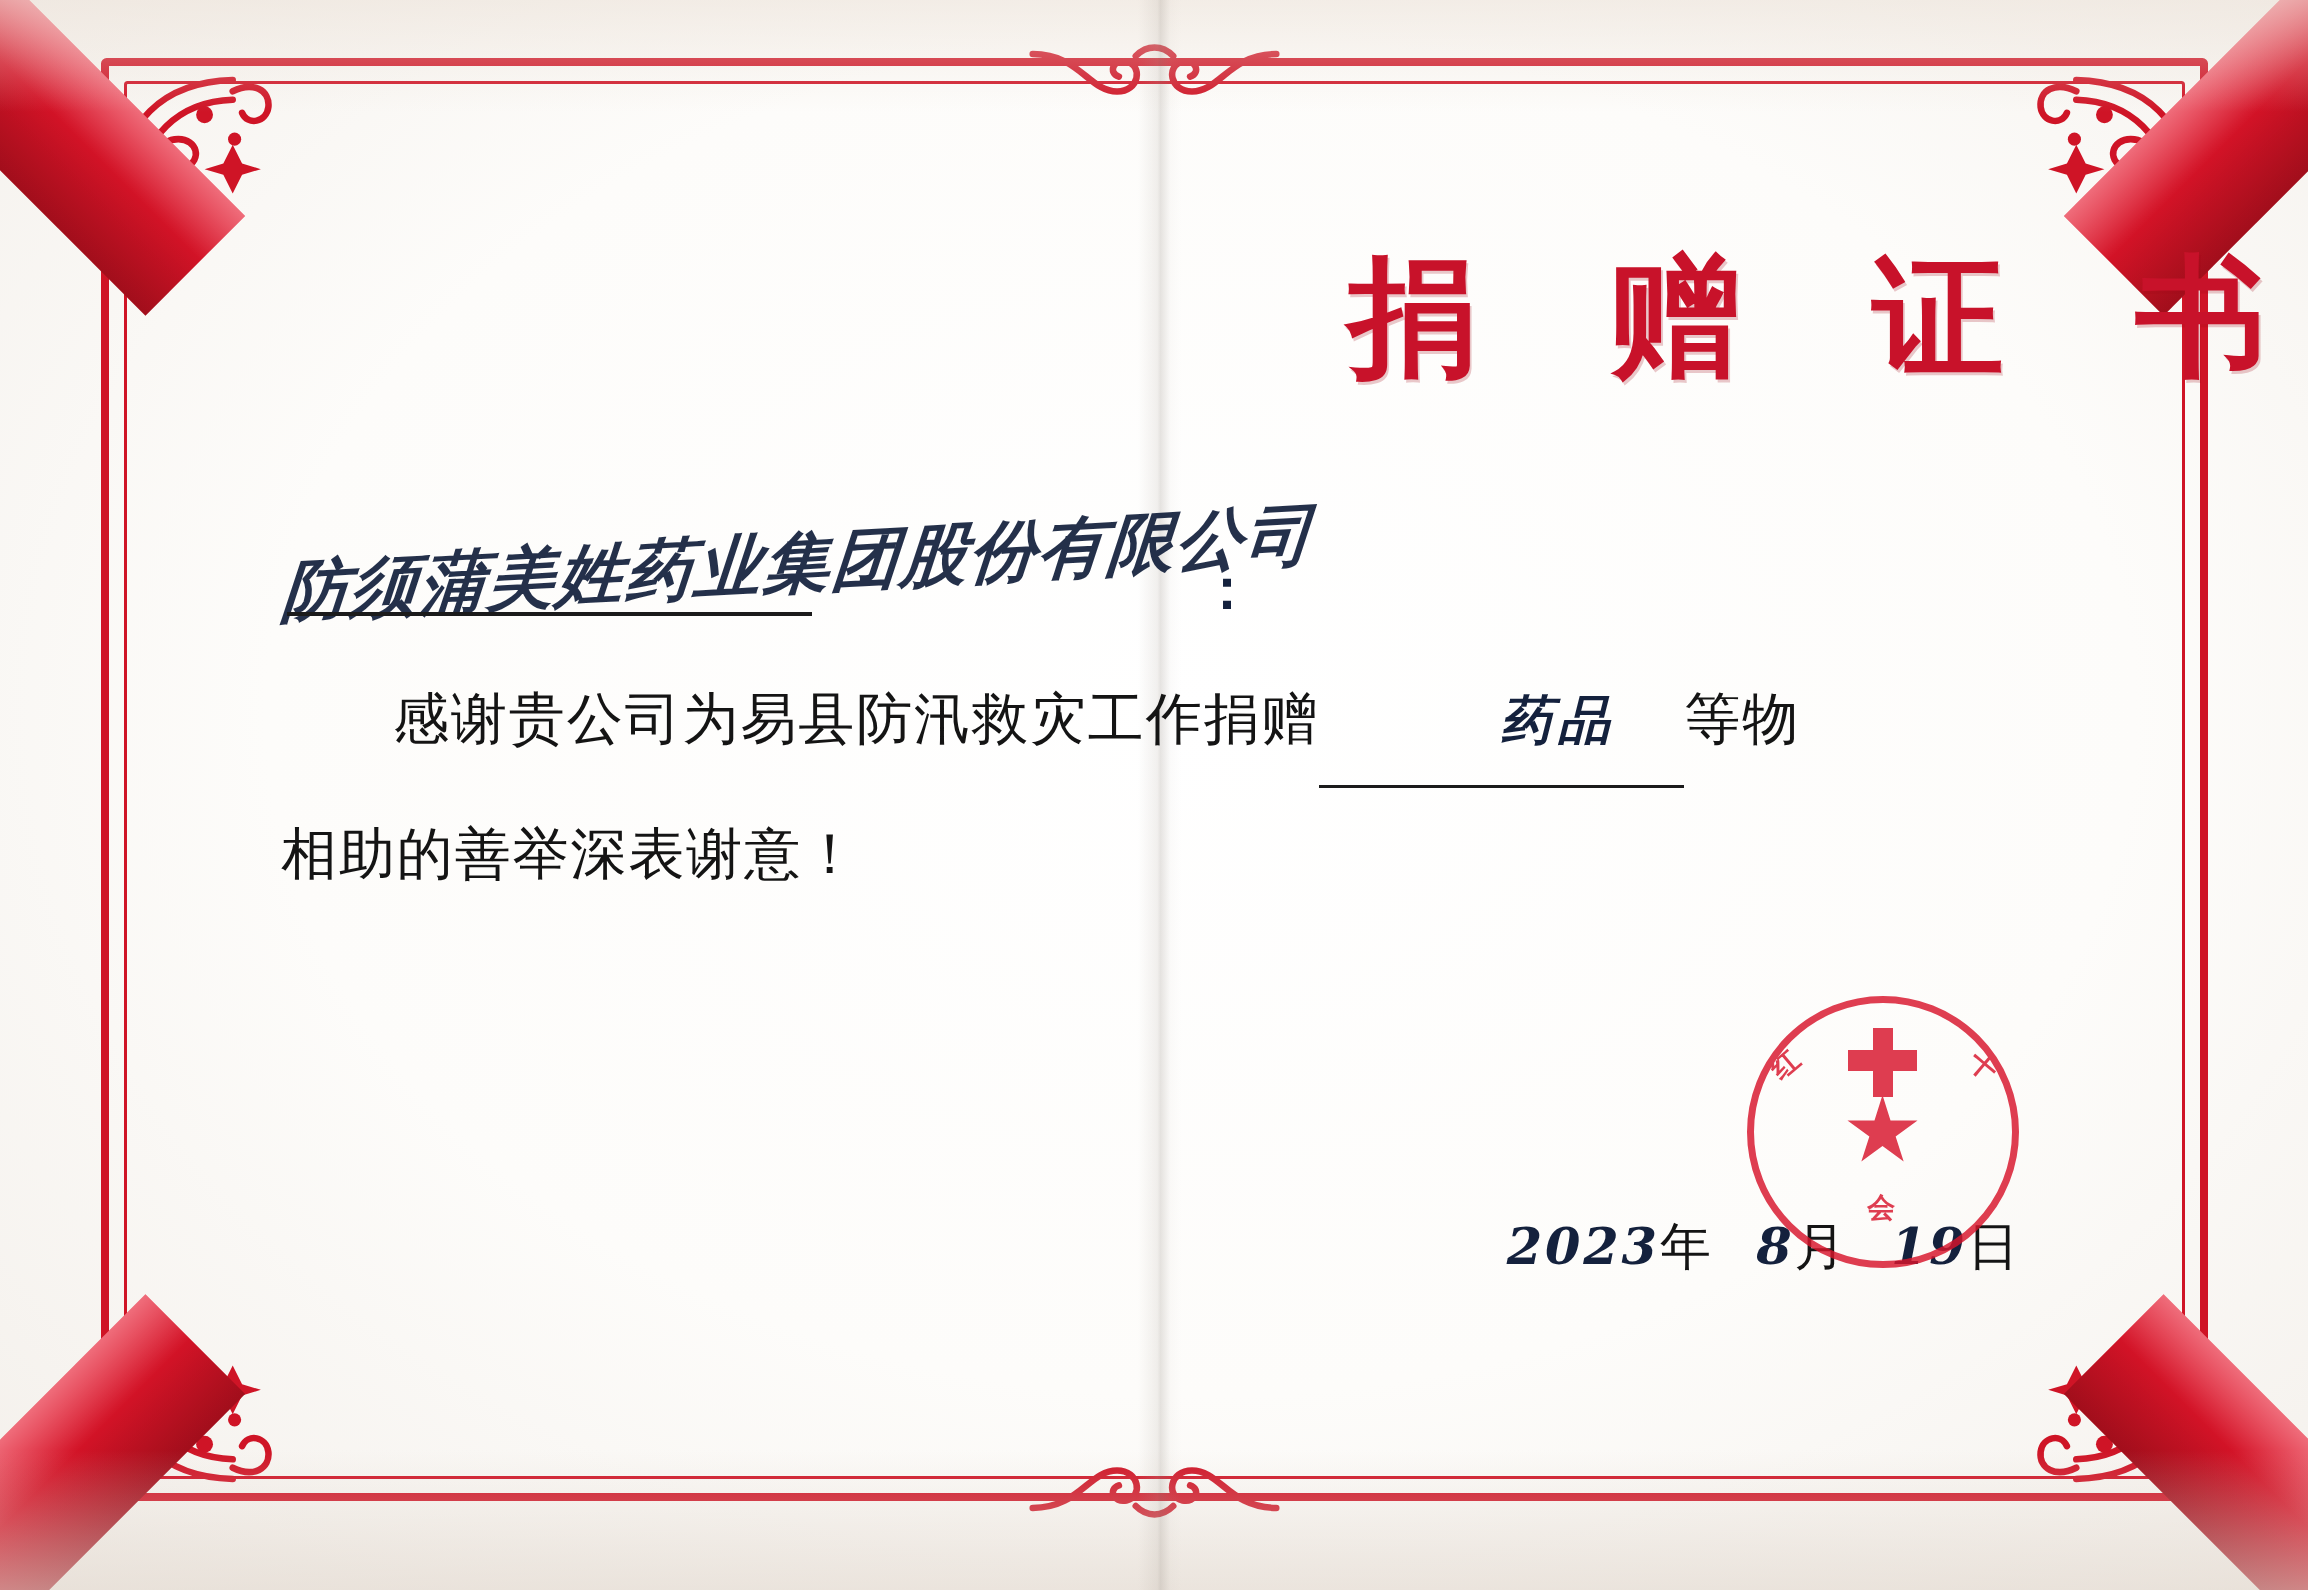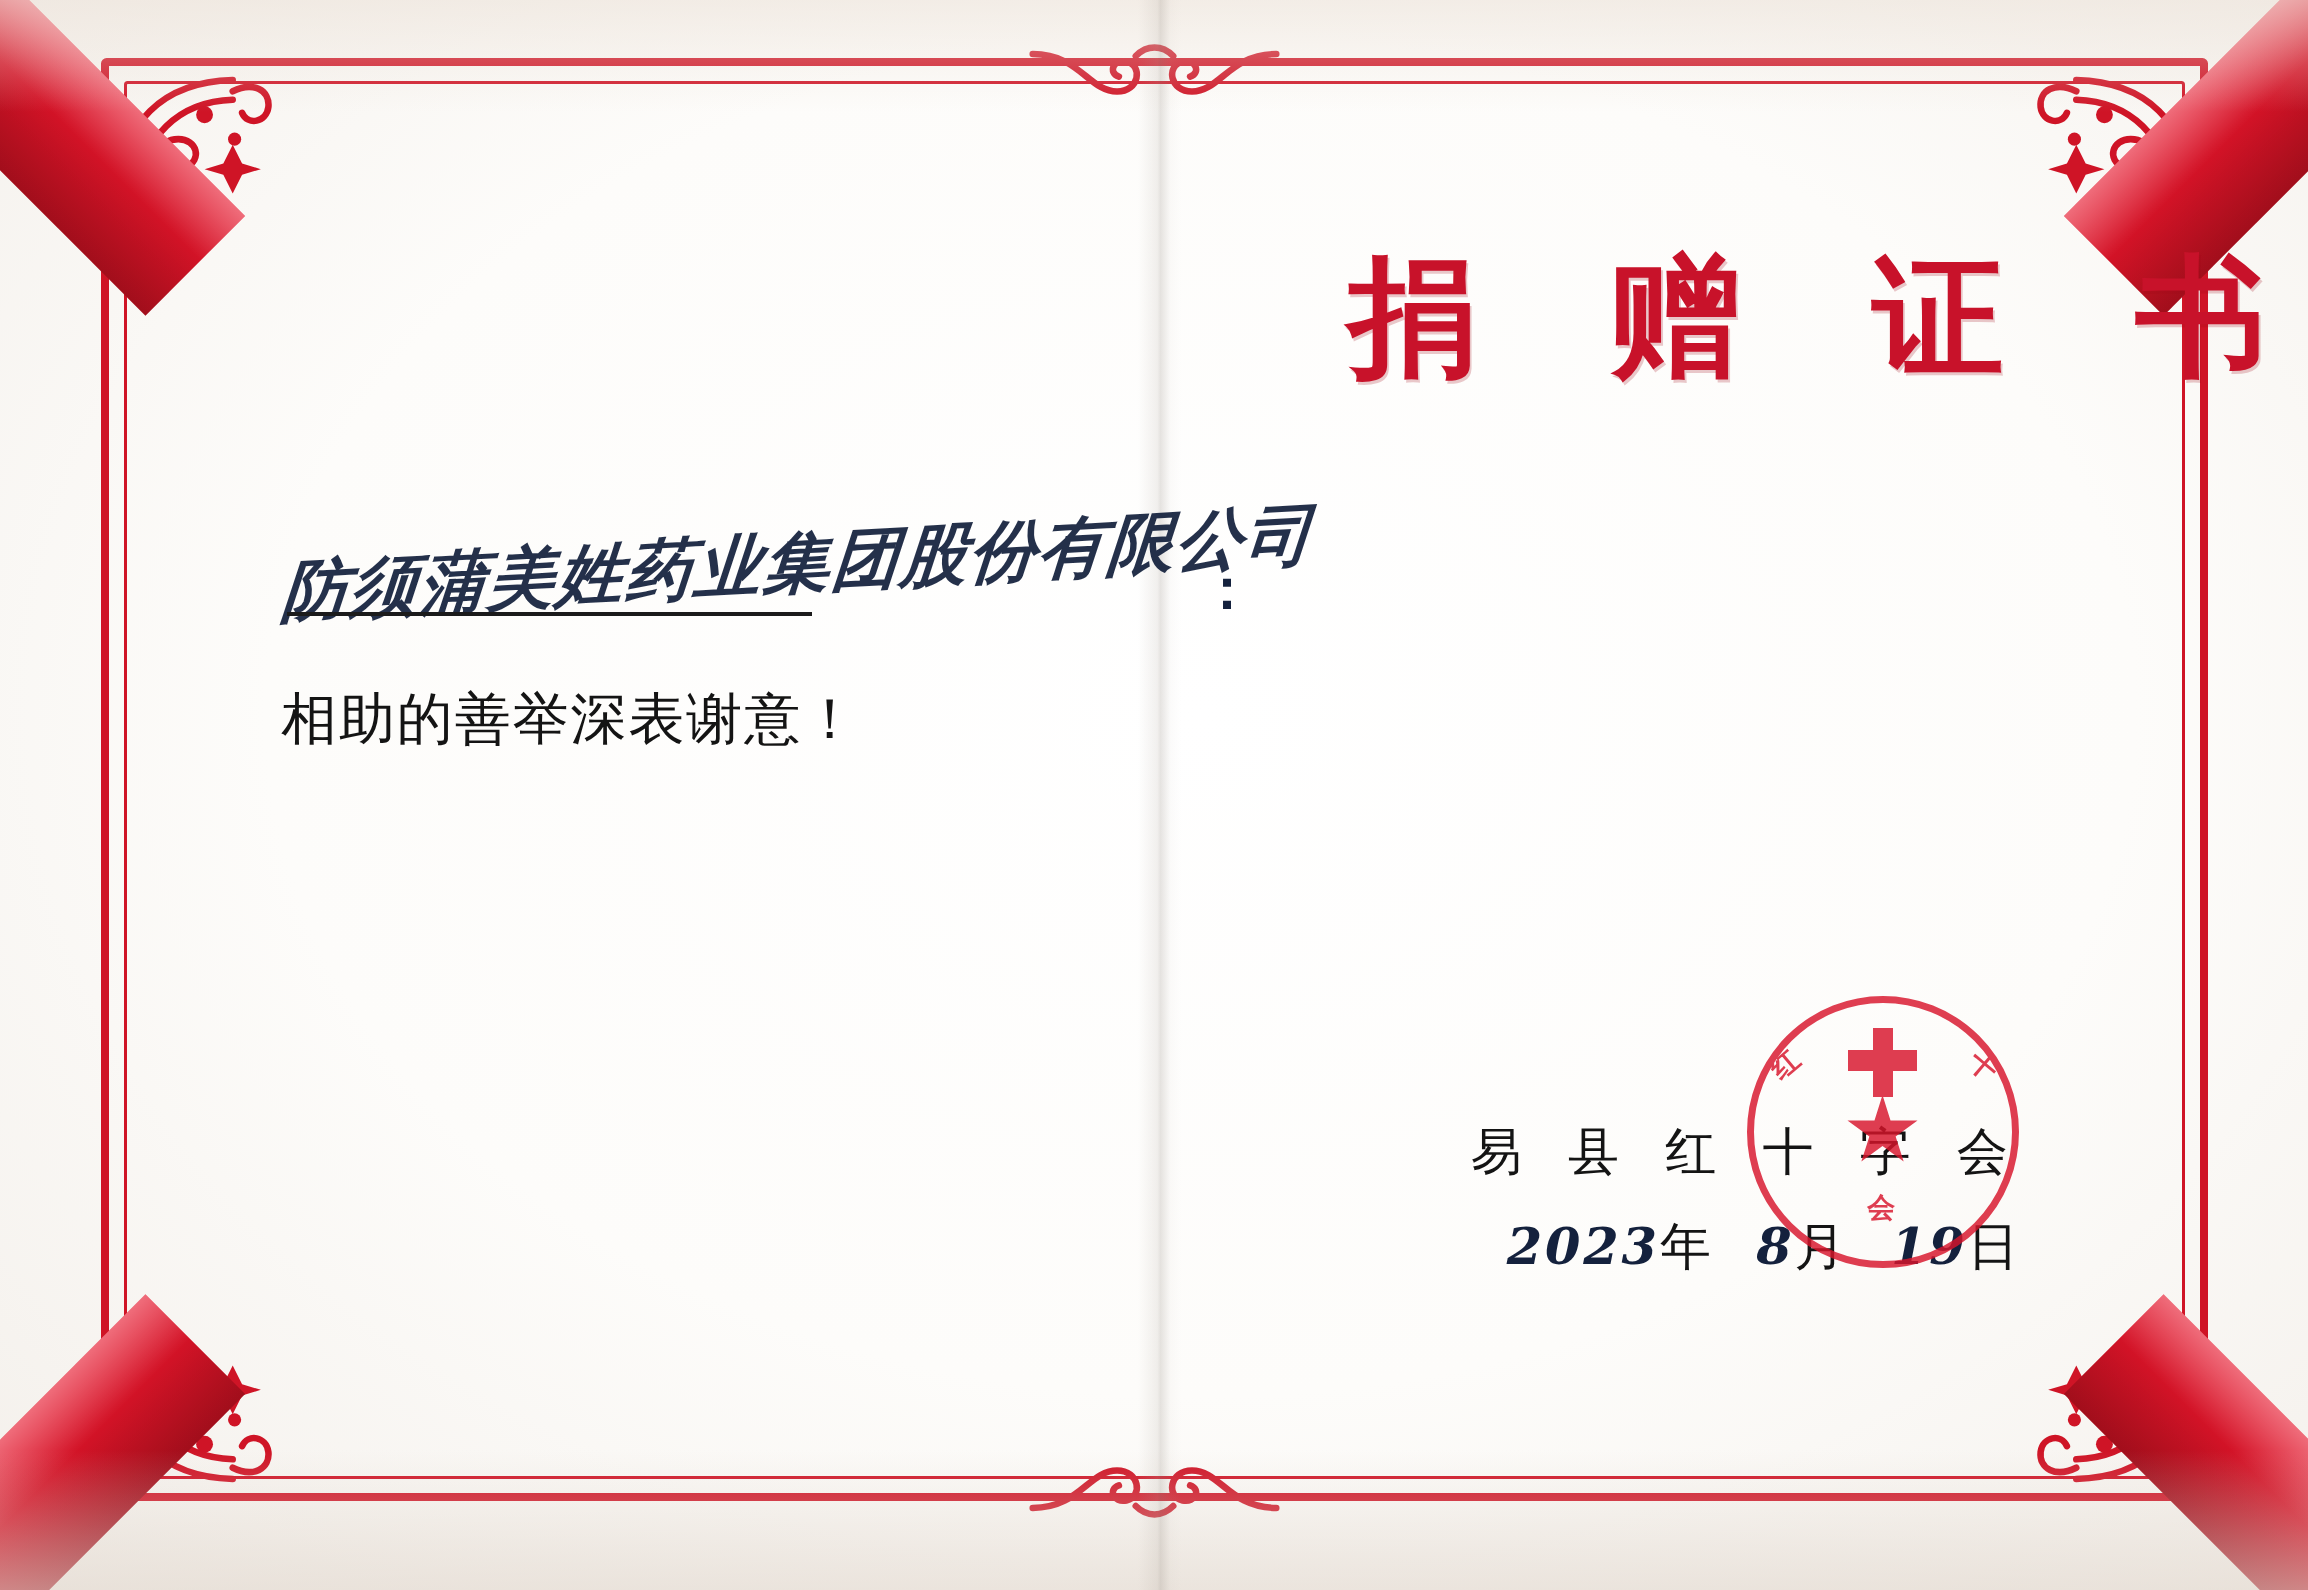--- a/index.html
+++ b/index.html
@@ -390,27 +390,29 @@
   <div id="title">捐 赠 证 书</div>
 
   <div id="body-text">
 
     <div class="salutation-line">
       <span class="salutation-hand">防须蒲美姓药业集团股份有限公司</span>
       <span class="salutation-underline"></span>
       <span class="salutation-colon">：</span>
     </div>
 
+    <div class="para indent">
+      <span>感谢贵公司为易县防汛救灾工作捐赠</span><span class="blank blank-goods">药品</span><span>等物</span>
+    </div>
 
 
     <div class="para">相助的善举深表谢意！</div>
   </div>
 
   <div id="signature">
-    <div class="org-name">易 县 红 十 字 会</div>
     <div class="sign-date">
       <span class="date-hand">2023</span><span>年</span><span class="date-hand">8</span><span>月</span><span class="date-hand">19</span><span>日</span>
     </div>
   </div>
 
   <div id="seal">
     <div class="seal-ring"></div>
     <div class="seal-cross-v"></div>
     <div class="seal-cross-h"></div>
     <div class="seal-star"></div>

